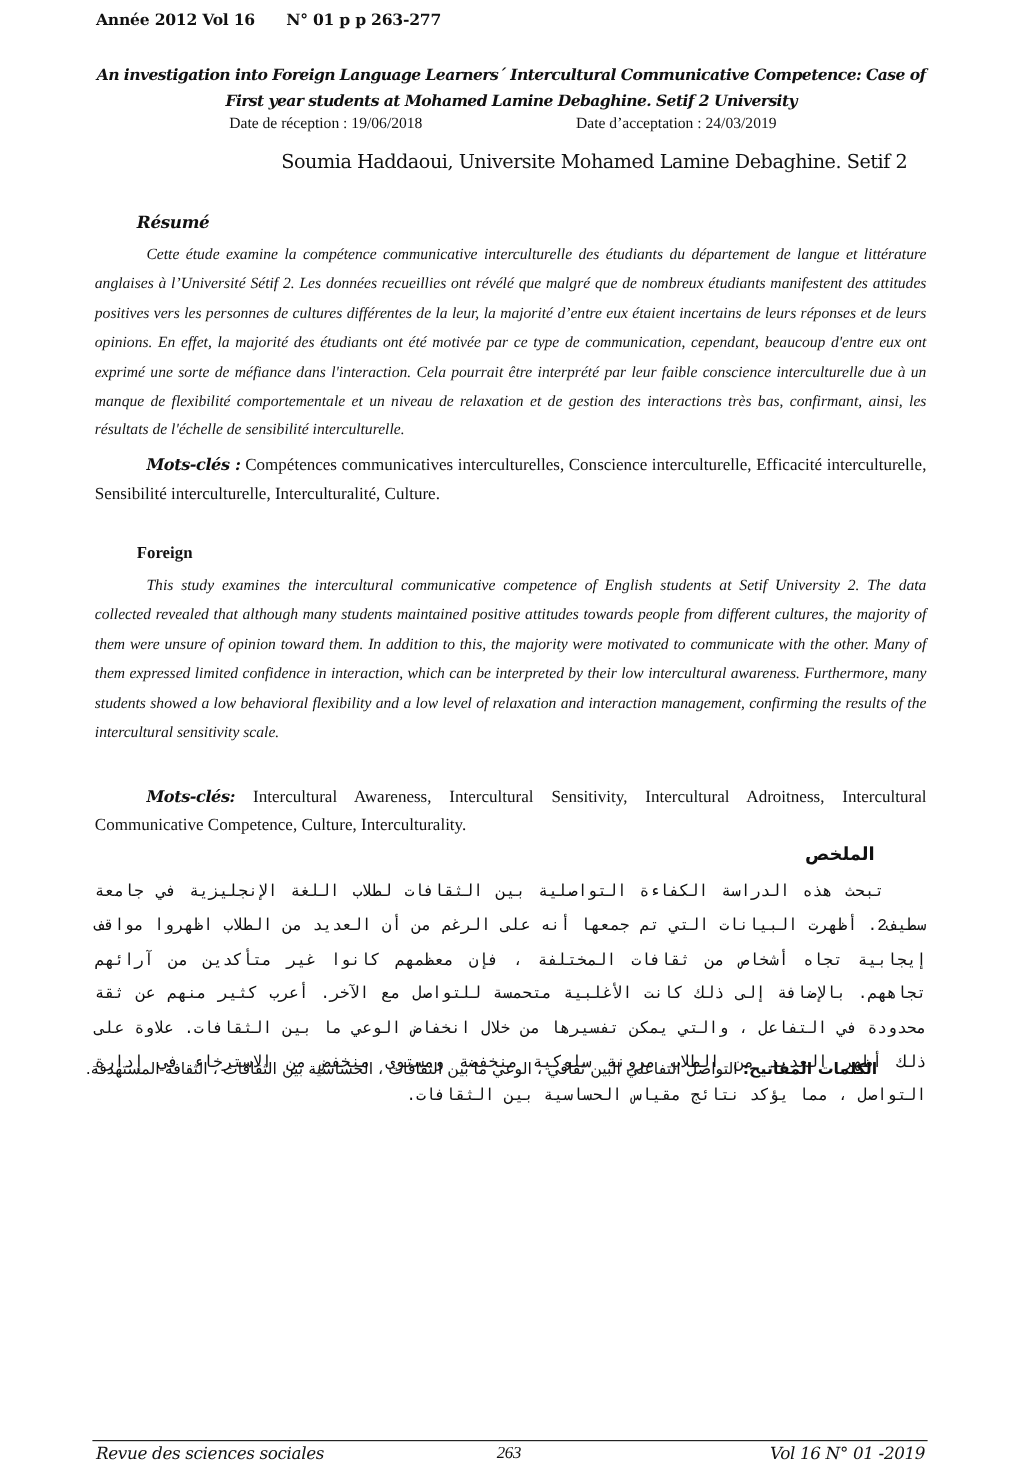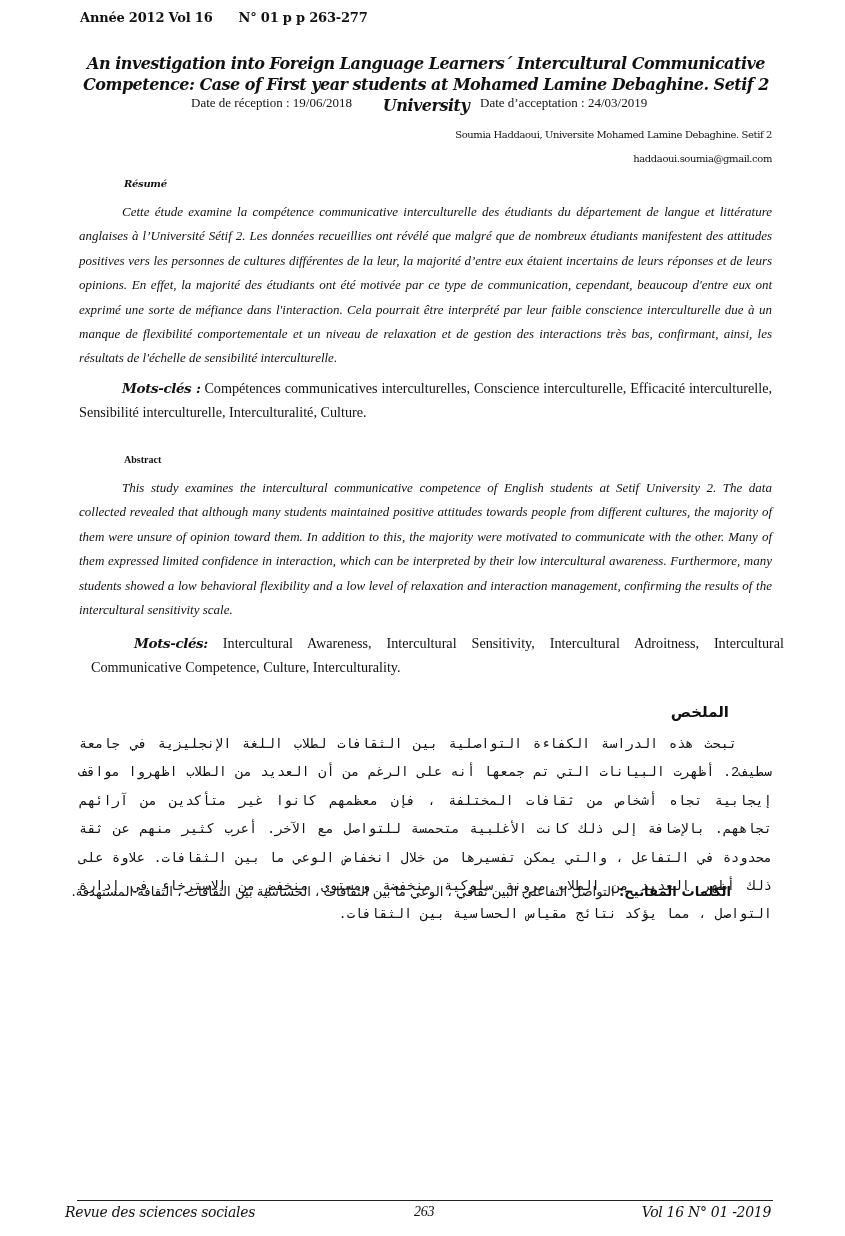--- a/index.html
+++ b/index.html
@@ -1,68 +1,67 @@
 <!DOCTYPE html>
 <html><head>
 <meta charset="utf-8">
 <style>
   html, body { margin: 0; padding: 0; background: #ffffff; }
   body { width: 845px; height: 1236px; position: relative; overflow: hidden; color: #111; font-family: "Liberation Serif", "DejaVu Serif", serif; }
   .header { position: absolute; left: 80px; top: 10px; font-size: 13px; font-weight: bold; font-family: "DejaVu Serif", serif; letter-spacing: -0.2px; }
   .header span { display: inline-block; }
   .header .issue { margin-left: 26px; }
-  .title { position: absolute; left: 76px; width: 700px; top: 53px; text-align: center; font-size: 16px; font-weight: bold; font-style: italic; line-height: 21px; font-family: "DejaVu Serif", serif; letter-spacing: -0.5px; }
+  .title { position: absolute; left: 76px; width: 700px; top: 53px; text-align: center; font-size: 13px; font-weight: bold; font-style: italic; line-height: 21px; font-family: "DejaVu Serif", serif; letter-spacing: -0.5px; }
   .dates { position: absolute; top: 95px; left: 0; width: 845px; font-size: 13px; font-family: "Liberation Serif", serif; }
   .dates .recv { position: absolute; left: 191px; }
   .dates .acc { position: absolute; left: 480px; text-align: center; }
-  .author { position: absolute; right: 73px; top: 123px; text-align: right; font-size: 10px; line-height: 24px; font-family: "DejaVu Serif", serif; letter-spacing: -0.4px; }
-  .section-head { position: absolute; left: 124px; font-size: 10px; font-weight: bold; }
+  .author { position: absolute; right: 89px; top: 123px; font-size: 16px; line-height: 24px; font-family: "DejaVu Serif", serif; letter-spacing: -0.4px; }
+  .section-head { position: absolute; left: 114px; font-size: 14px; font-weight: bold; }
   .fancy { font-style: italic; font-family: "DejaVu Serif", serif; font-weight: bold; letter-spacing: -0.3px; }
   .para { position: absolute; left: 79px; width: 693px; font-size: 13px; line-height: 24.4px; text-align: justify; font-style: italic; text-indent: 43px; }
   .kw { position: absolute; left: 79px; width: 693px; font-size: 14.2px; line-height: 24.4px; text-align: justify; text-indent: 43px; }
   .kw .kw-label { font-style: italic; font-weight: bold; font-family: "DejaVu Serif", serif; font-size: 13.5px; letter-spacing: -0.4px; }
   .ar-head { position: absolute; right: 116px; top: 703px; font-size: 15px; font-weight: bold; direction: rtl; font-family: "DejaVu Sans", sans-serif; text-align: right; }
   .ar-para { position: absolute; left: 79px; width: 693px; top: 731px; direction: rtl; text-align: justify; font-size: 13.6px; line-height: 28.4px; text-indent: 35px; font-family: Liberation Mono, monospace; }
   .ar-kw { position: absolute; right: 114px; top: 884px; direction: rtl; font-size: 13.2px; font-family: "DejaVu Sans", sans-serif; white-space: nowrap; }
   .ar-kw .lbl { font-weight: bold; }
   .footer-rule { position: absolute; left: 77px; width: 696px; top: 1200px; border-top: 1px solid #222; }
   .footer { position: absolute; top: 1204px; left: 0; width: 845px; font-size: 14px; font-style: italic; font-family: "DejaVu Serif", serif; letter-spacing: -0.3px; }
-  .footer .journal { position: absolute; left: 65px; }
+  .footer .journal { position: absolute; left: 80px; }
   .footer .page { position: absolute; left: 414px; font-family: "Liberation Serif", serif; font-size: 14px; }
   .footer .vol { position: absolute; right: 74px; }
 </style>
 </head>
 <body>
 
 <div class="header">
   <span>Année 2012 Vol 16</span><span class="issue">N° 01 p p 263-277</span>
 </div>
 
 <div class="title">An investigation into Foreign Language Learners´ Intercultural Communicative Competence: Case of First year students at Mohamed Lamine Debaghine. Setif 2 University</div>
 
 <div class="dates">
   <span class="recv">Date de réception : 19/06/2018</span>
   <span class="acc">Date d’acceptation : 24/03/2019</span>
 </div>
 
 <div class="author">
   <div>Soumia Haddaoui, Universite Mohamed Lamine Debaghine. Setif 2</div>
-  <div>haddaoui.soumia@gmail.com</div>
 </div>
 
 <div class="section-head fancy" style="top:178px;">Résumé</div>
 <div class="para" style="top:200px;">Cette étude examine la compétence communicative interculturelle des étudiants du département de langue et littérature anglaises à l’Université Sétif 2. Les données recueillies ont révélé que malgré que de nombreux étudiants manifestent des attitudes positives vers les personnes de cultures différentes de la leur, la majorité d’entre eux étaient incertains de leurs réponses et de leurs opinions. En effet, la majorité des étudiants ont été motivée par ce type de communication, cependant, beaucoup d'entre eux ont exprimé une sorte de méfiance dans l'interaction. Cela pourrait être interprété par leur faible conscience interculturelle due à un manque de flexibilité comportementale et un niveau de relaxation et de gestion des interactions très bas, confirmant, ainsi, les résultats de l'échelle de sensibilité interculturelle.</div>
 <div class="kw" style="top:376px;">
   <span class="kw-label">Mots-clés :</span>
   <span>Compétences communicatives interculturelles, Conscience interculturelle, Efficacité interculturelle, Sensibilité interculturelle, Interculturalité, Culture.</span>
 </div>
 
-<div class="section-head" style="top:454px; font-family:'Liberation Serif', serif;">Abstract</div>
+<div class="section-head" style="top:454px; font-family:'Liberation Serif', serif;">Foreign</div>
 <div class="para" style="top:476px;">This study examines the intercultural communicative competence of English students at Setif University 2. The data collected revealed that although many students maintained positive attitudes towards people from different cultures, the majority of them were unsure of opinion toward them. In addition to this, the majority were motivated to communicate with the other. Many of them expressed limited confidence in interaction, which can be interpreted by their low intercultural awareness. Furthermore, many students showed a low behavioral flexibility and a low level of relaxation and interaction management, confirming the results of the intercultural sensitivity scale.</div>
-<div class="kw" style="top:631px;margin-left:12px;">
+<div class="kw" style="top:652px;">
   <span class="kw-label">Mots-clés:</span>
   <span>Intercultural Awareness, Intercultural Sensitivity, Intercultural Adroitness, Intercultural Communicative Competence, Culture, Interculturality.</span>
 </div>
 
 <div class="ar-head">الملخص</div>
 <div class="ar-para">تبحث هذه الدراسة الكفاءة التواصلية بين الثقافات لطلاب اللغة الإنجليزية في جامعة سطيف2. أظهرت البيانات التي تم جمعها أنه على الرغم من أن العديد من الطلاب اظهروا مواقف إيجابية تجاه أشخاص من ثقافات المختلفة ، فإن معظمهم كانوا غير متأكدين من آرائهم تجاههم. بالإضافة إلى ذلك كانت الأغلبية متحمسة للتواصل مع الآخر. أعرب كثير منهم عن ثقة محدودة في التفاعل ، والتي يمكن تفسيرها من خلال انخفاض الوعي ما بين الثقافات. علاوة على ذلك أظهر العديد من الطلاب مرونة سلوكية منخفضة ومستوى منخفض من الاسترخاء في إدارة التواصل ، مما يؤكد نتائج مقياس الحساسية بين الثقافات.</div>
 <div class="ar-kw">
   <span class="lbl">الكلمات المفاتيح:</span>
   <span>التواصل التفاعلي البين ثقافي ، الوعي ما بين الثقافات ، الحساسية بين الثقافات ، الثقافة المستهدفة.</span>
 </div>

